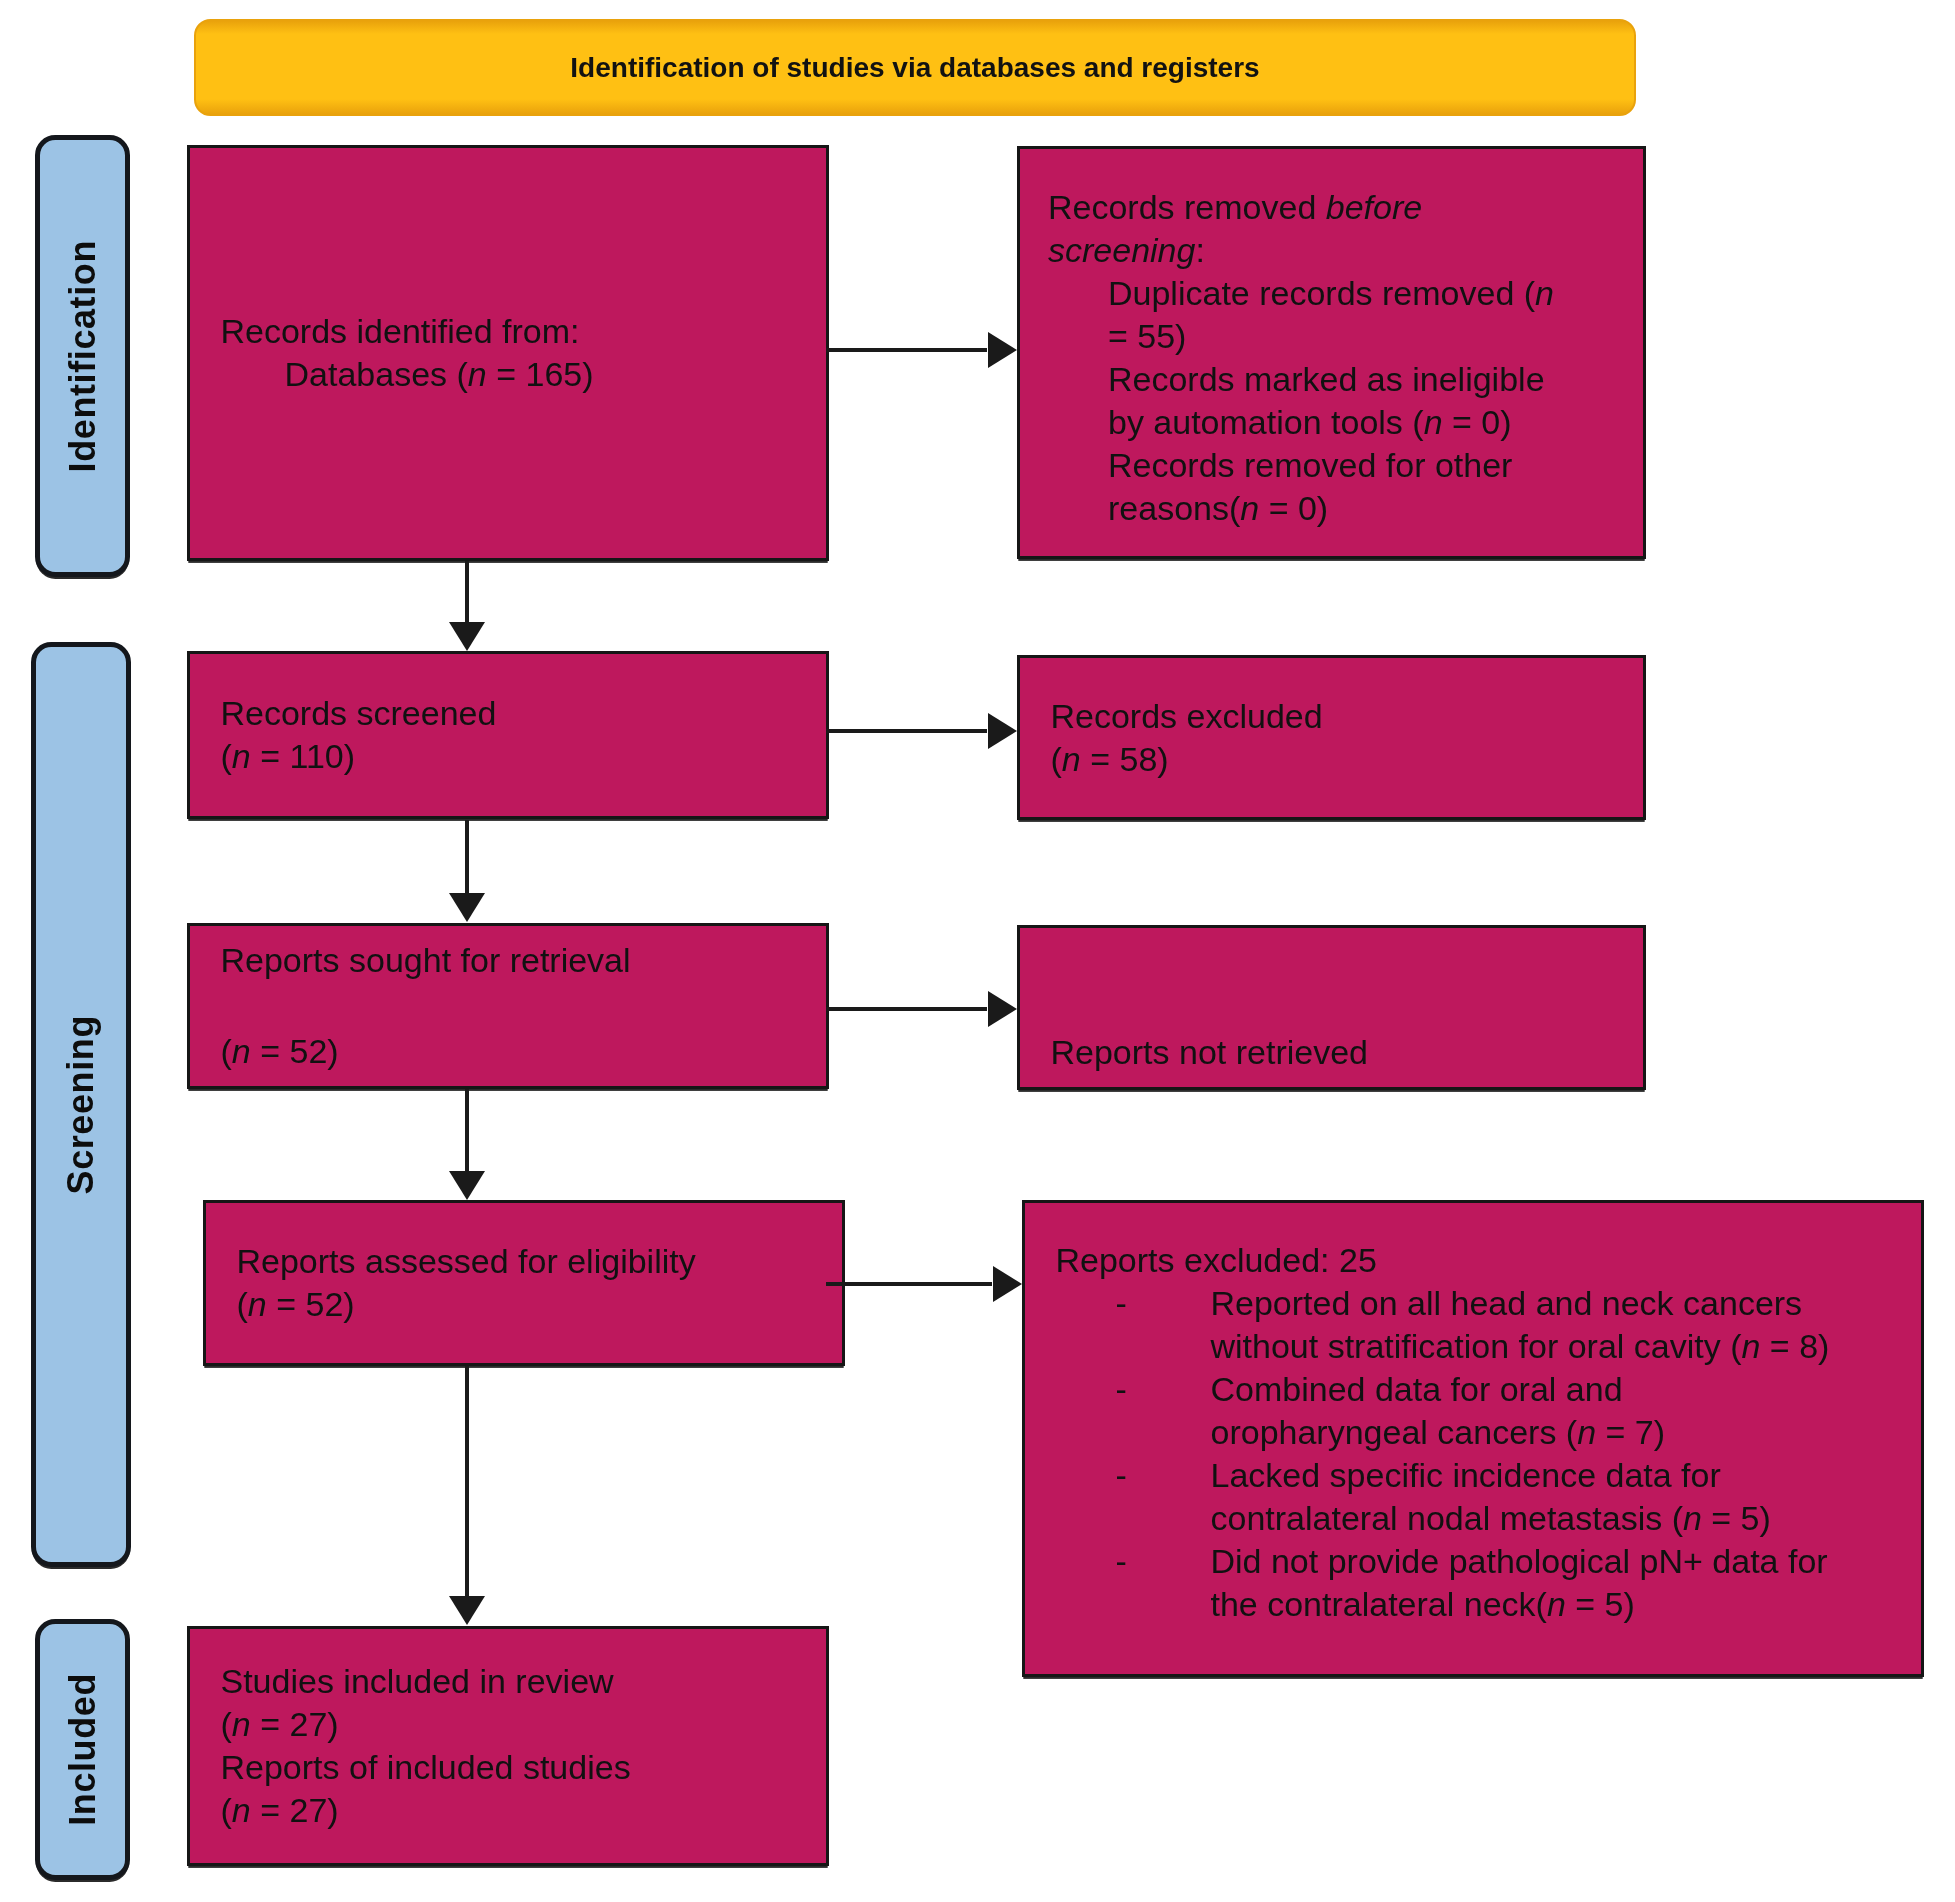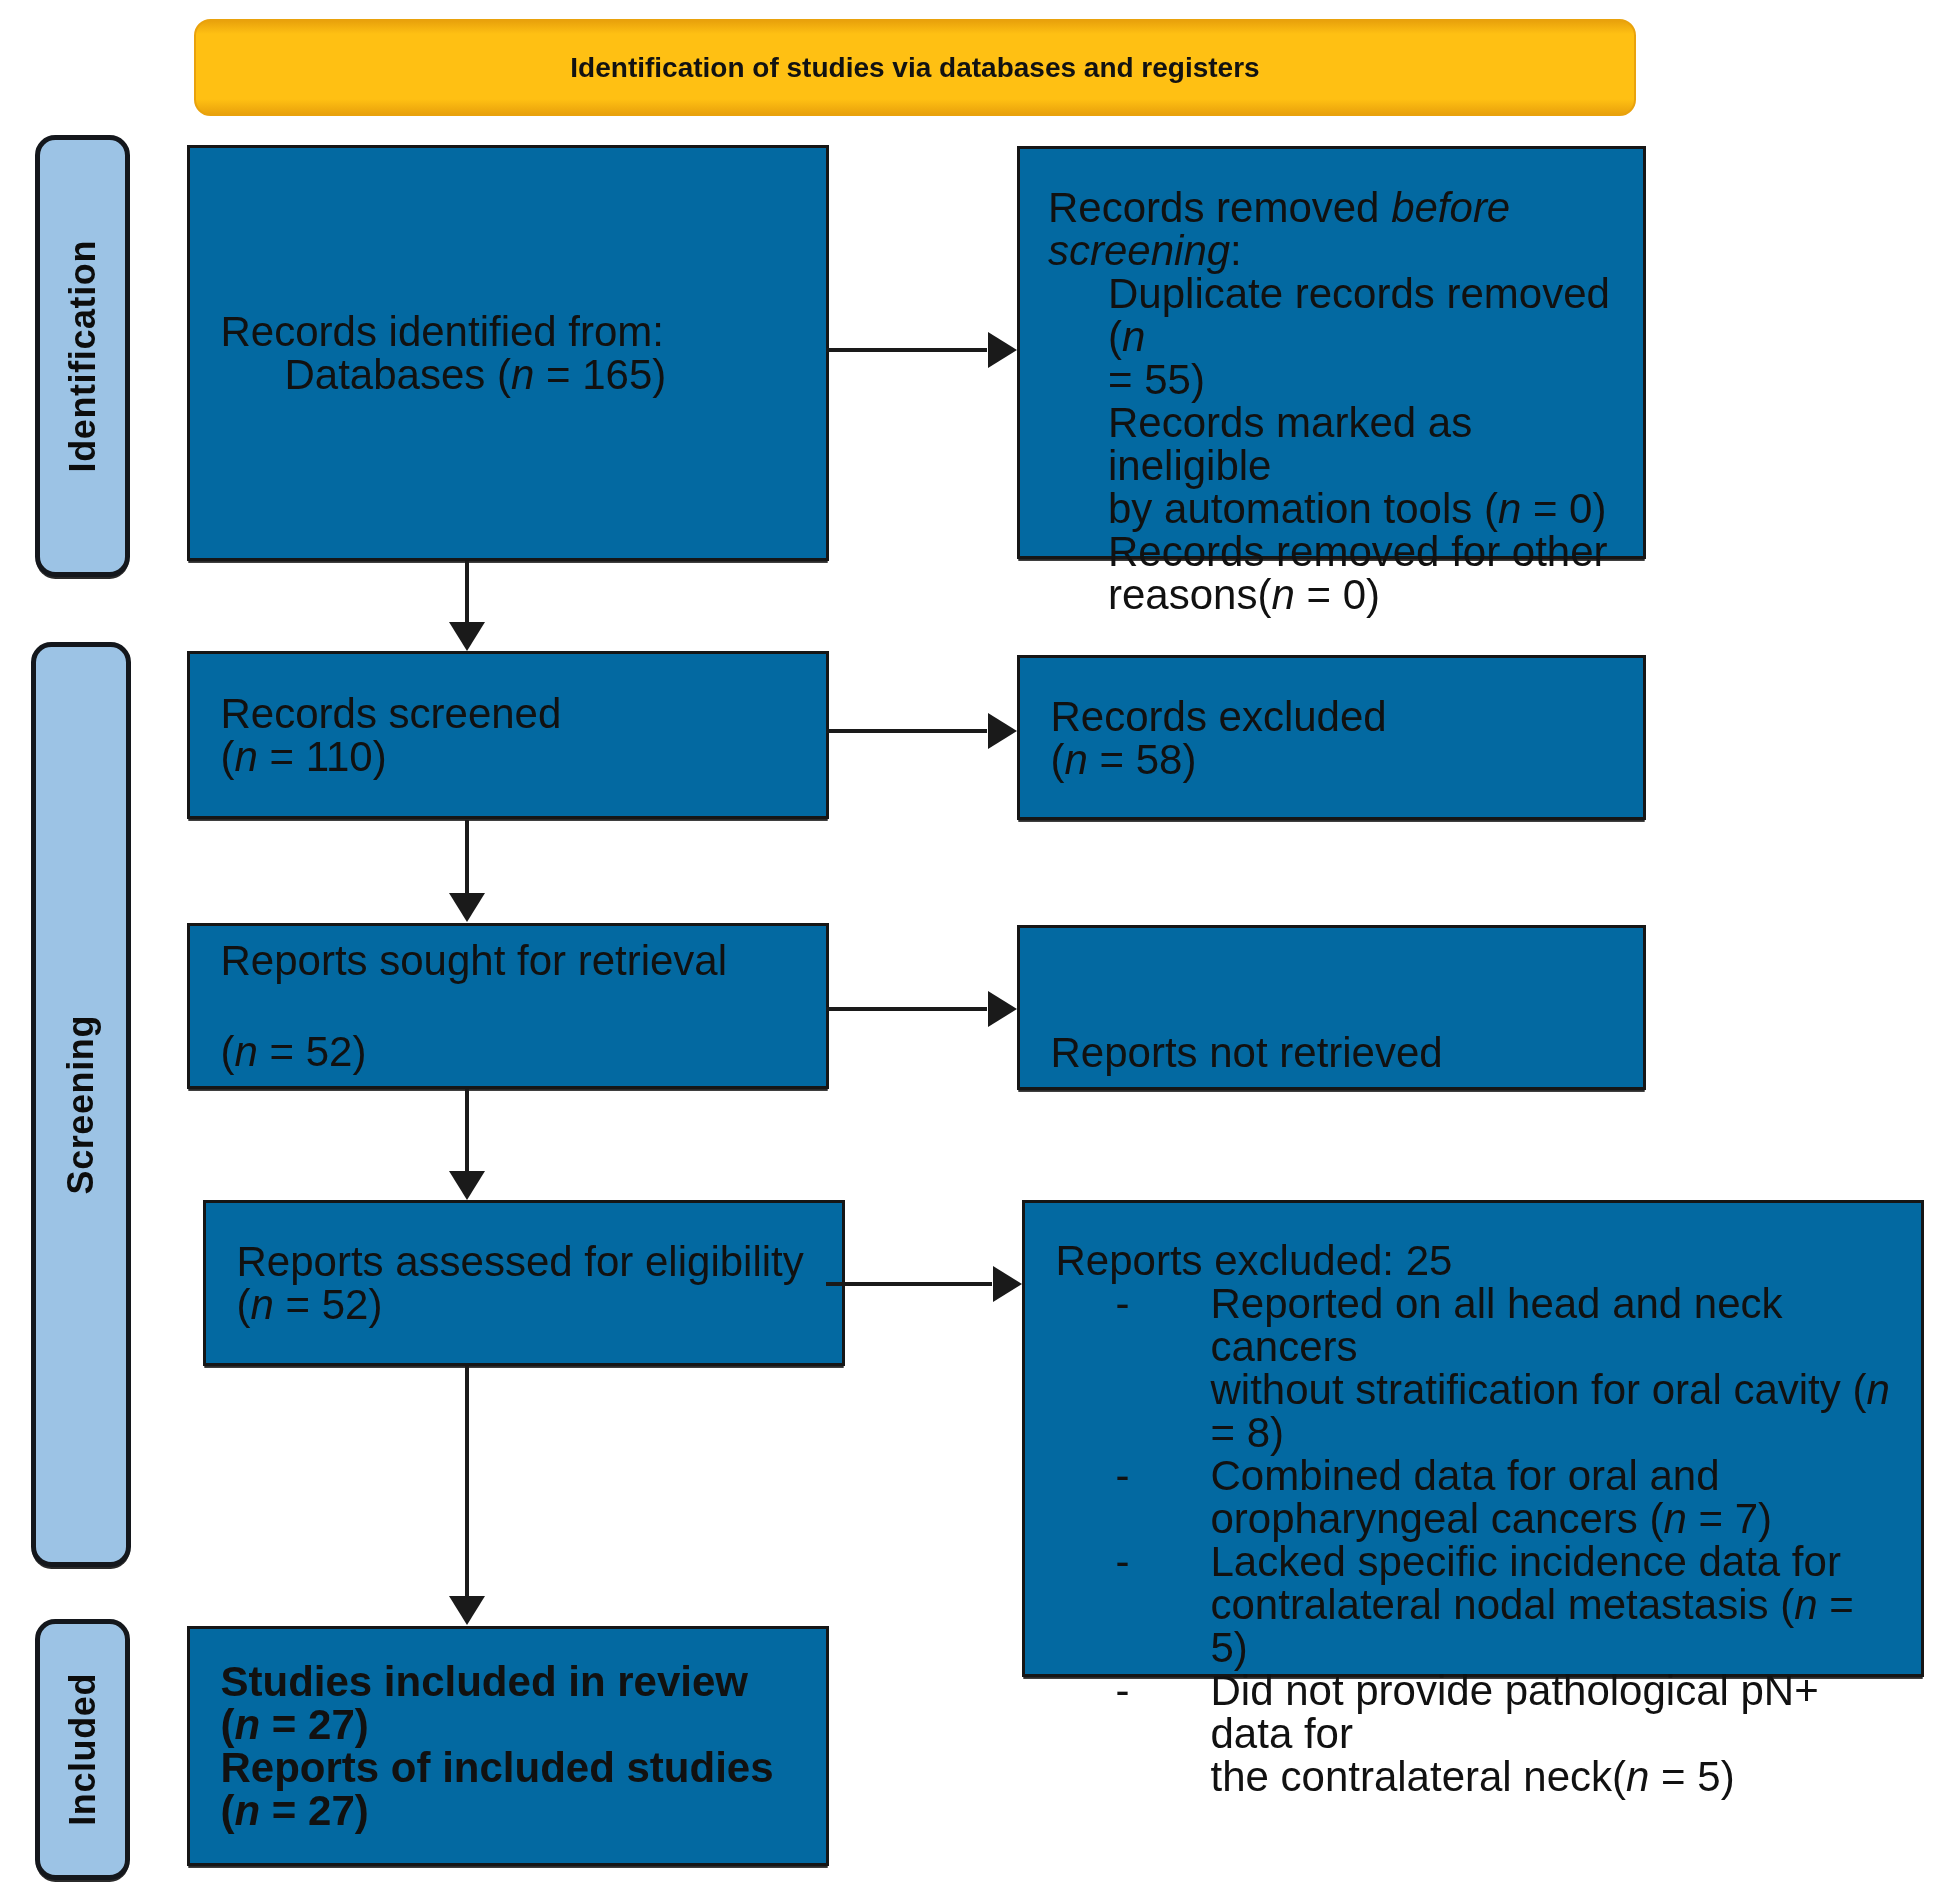--- a/index.html
+++ b/index.html
@@ -26,36 +26,36 @@
   .stage span{
     writing-mode:vertical-rl;transform:rotate(180deg);
     font-size:36px;font-weight:bold;color:#0d0d0d;letter-spacing:0.6px;
   }
   #stage-identification{left:35px;top:135px;width:95px;height:442px;}
   #stage-screening{left:30.5px;top:642px;width:100px;height:925px;}
   #stage-included{left:35px;top:1619px;width:95px;height:261px;}
 
   
   .box{
-    position:absolute;background:#0369a1;border:3.8px solid #161616;box-sizing:border-box;
-    font-size:42px;line-height:43px;color:#111;
+    position:absolute;background:#be185d;border:3.8px solid #161616;box-sizing:border-box;
+    font-size:34px;line-height:43px;color:#111;
     box-shadow:0 3.2px 0 -1.3px #2b2b2b;
   }
   .vcenter{display:flex;flex-direction:column;justify-content:center;}
   .pad{padding:12.7px 19px 12.7px 30.5px;}
   #box-records-identified{left:187px;top:145px;width:642px;height:416px;}
   #box-records-identified .indent{margin-left:64px;}
   #box-records-removed{left:1017px;top:146px;width:629px;height:413px;padding:37px 15.3px 12.7px 28px;}
   #box-records-screened{left:187px;top:651px;width:642px;height:168px;}
   #box-records-excluded{left:1017px;top:655px;width:629px;height:165px;}
   #box-reports-sought{left:187px;top:923px;width:642px;height:166px;justify-content:space-between;}
   #box-reports-not-retrieved{left:1017px;top:925px;width:629px;height:165px;justify-content:flex-end;}
   #box-reports-assessed{left:203px;top:1200px;width:642px;height:166px;}
   #box-reports-excluded{left:1022px;top:1200px;width:902px;height:477px;padding:36px 19px 12.7px 30.5px;}
-  #box-studies-included{left:187px;top:1626px;width:642px;height:240px;font-weight:bold;}
+  #box-studies-included{left:187px;top:1626px;width:642px;height:240px;}
 
   .removed-heading{max-width:508px;}
   .removed-item{margin-left:60px;white-space:pre-line;}
   .excl-item{display:flex;}
   .excl-item .dash{flex:0 0 auto;margin-left:60px;width:95px;}
   .excl-item .txt{flex:1;white-space:pre-line;}
   .it{font-style:italic;}
   i{font-style:italic;}
 
   

